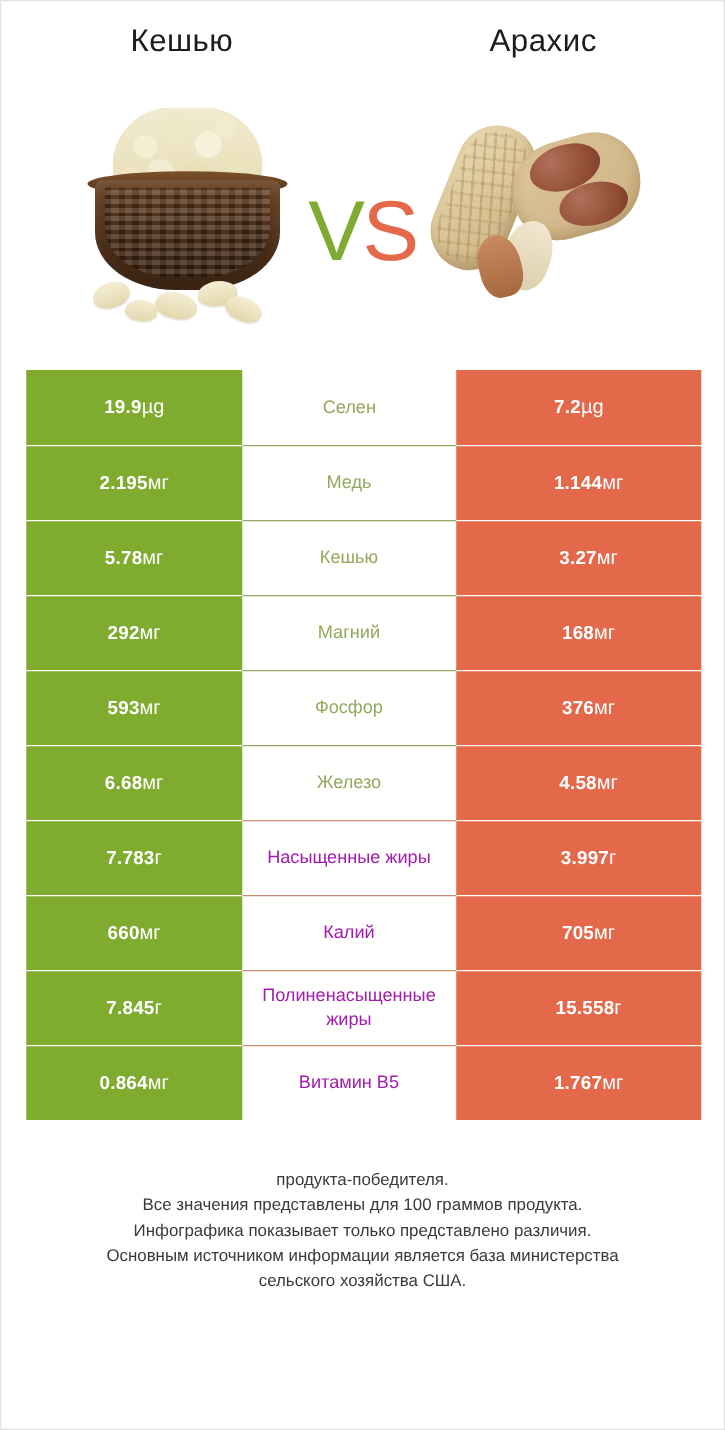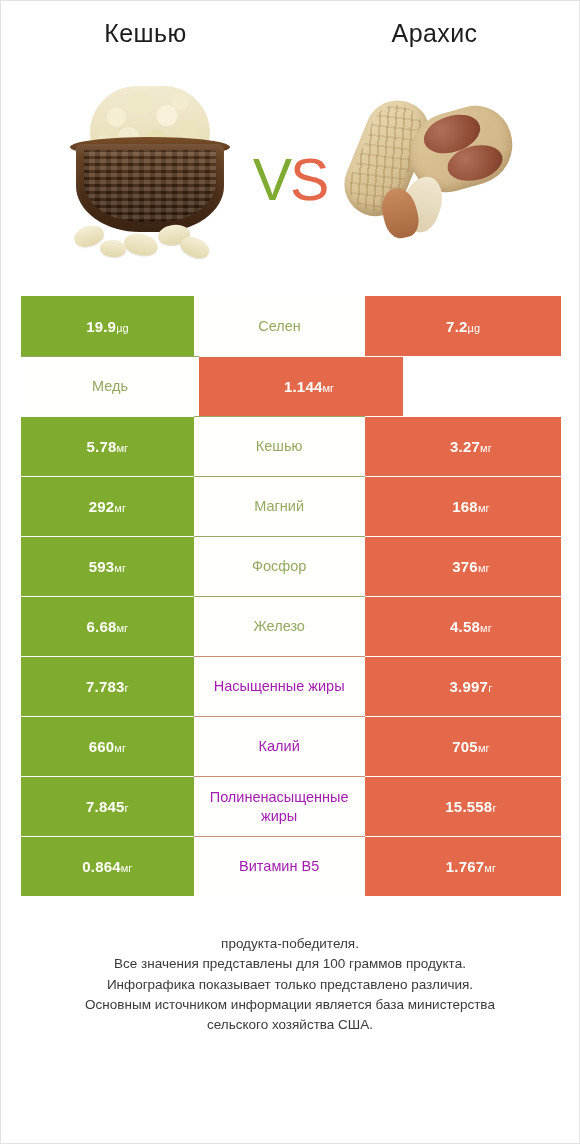--- a/index.html
+++ b/index.html
@@ -126,21 +126,21 @@
   }
   .k4{
     position:absolute;left:32px;top:108px;width:34px;height:50px;
     background:linear-gradient(#c98a5d,#a6683f);
     border-radius:48% 48% 40% 40%;transform:rotate(-14deg);
   }
 
   .vs{
     position:absolute;left:0;right:0;top:150px;
     text-align:center;
-    font-size:59px;line-height:1;
+    font-size:68px;line-height:1;
     font-weight:400;
     letter-spacing:-2px;
     pointer-events:none;
   }
   .vs .v{color:#7fab33;}
   .vs .s{color:#e4684a;}
 
   
   .table{
     position:relative;
@@ -181,21 +181,21 @@
   .row.orange + .row .cell.mid,
   .row + .row.orange .cell.mid{border-top:1px solid #c98d73;}
 
   .val{
     font-size:15px;
     font-weight:bold;
     letter-spacing:.2px;
     white-space:nowrap;
   }
   .val .unit{
-    font-size:11px;
+    font-size:16px;
     font-weight:normal;
     margin-left:0;
     letter-spacing:0;
   }
   .name{
     font-size:14.5px;
     line-height:1.25;
     color:#93a860;
     white-space:normal;
     display:block;
@@ -264,20 +264,23 @@
       </div>
       <div class="cell mid">
         <span class="name">Селен</span>
       </div>
       <div class="cell right">
         <span class="val"><span>7.2</span><span class="unit">µg</span></span>
       </div>
     </div>
 
     <div class="row">
+      <div class="cell left">
+        <span class="val"><span>2.195</span><span class="unit">мг</span></span>
+      </div>
       <div class="cell mid">
         <span class="name">Медь</span>
       </div>
       <div class="cell right">
         <span class="val"><span>1.144</span><span class="unit">мг</span></span>
       </div>
     </div>
 
     <div class="row">
       <div class="cell left">

